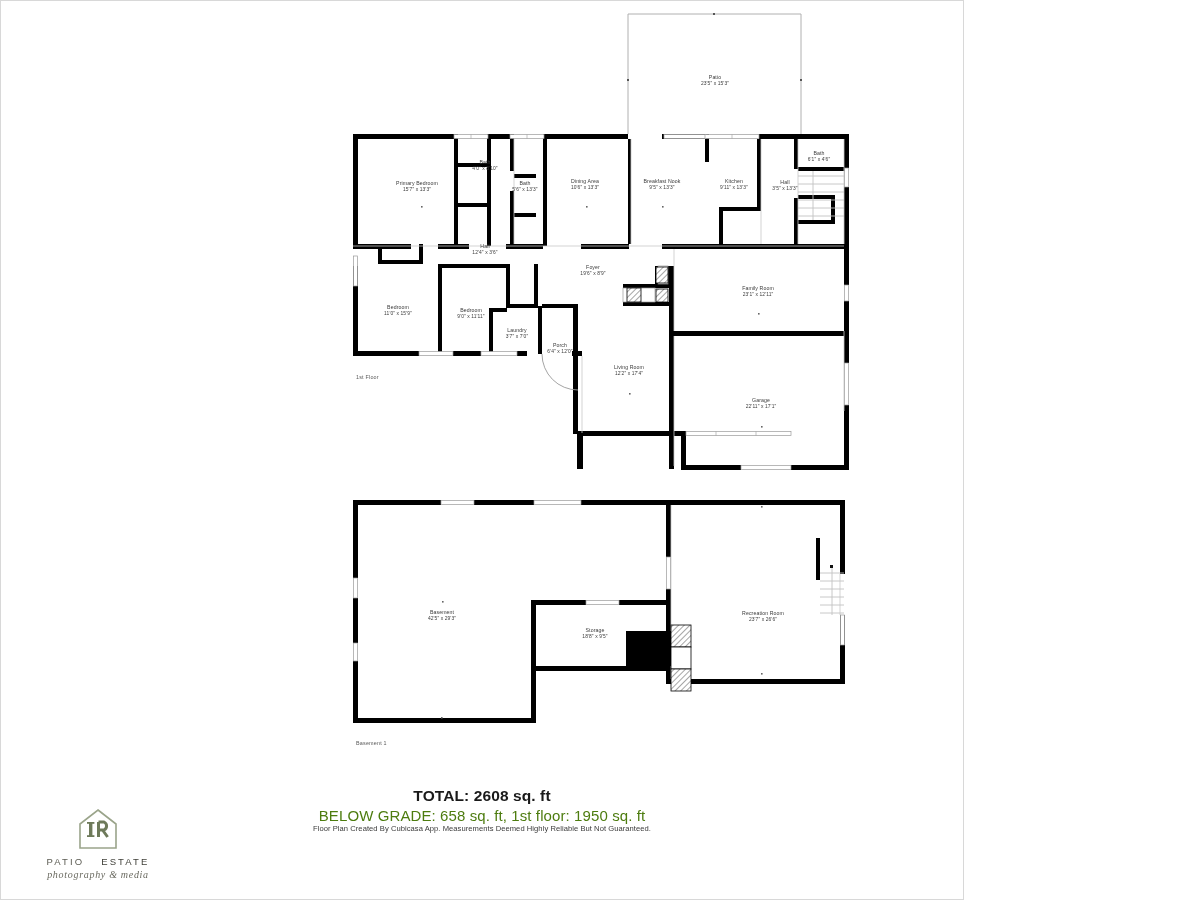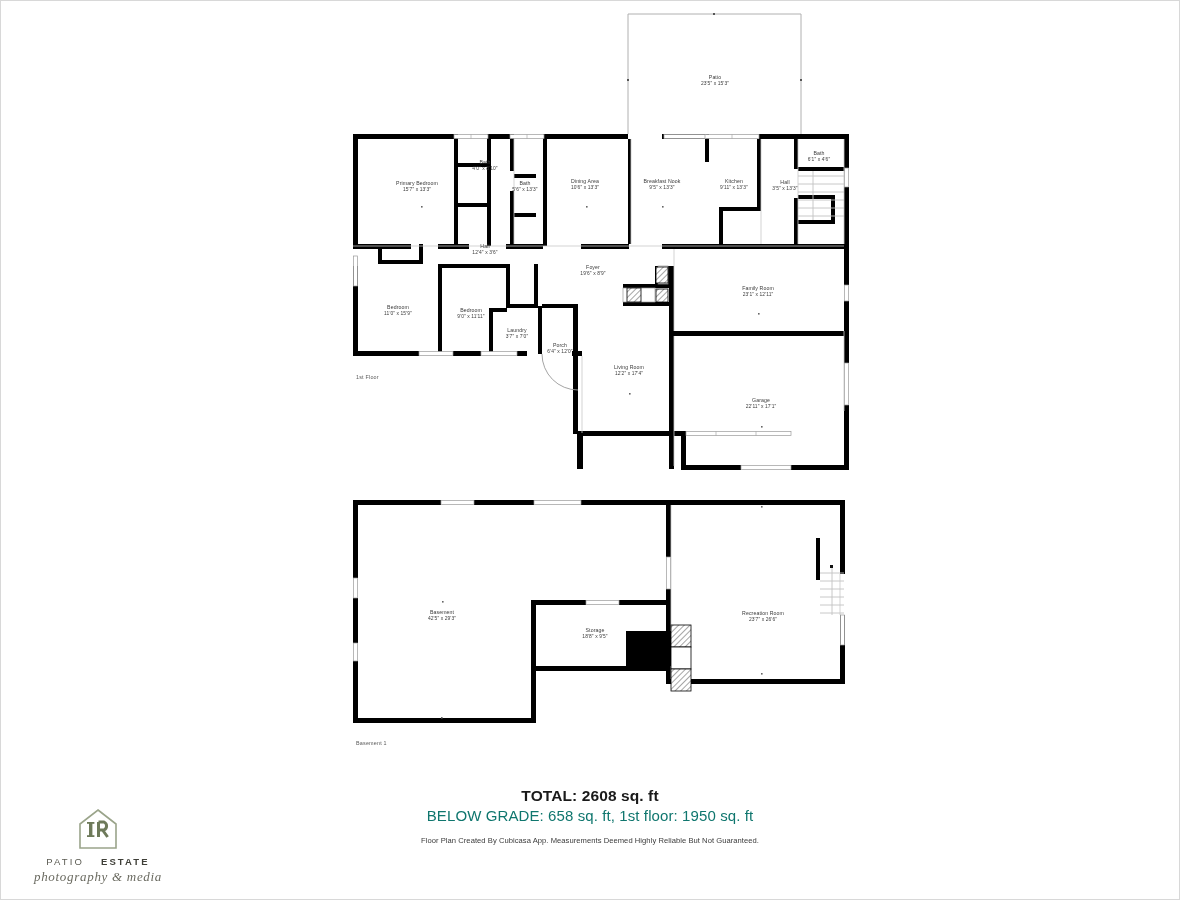--- a/index.html
+++ b/index.html
@@ -1,35 +1,35 @@
 <!DOCTYPE html>
 <html><head>
 <meta charset="utf-8">
 <style>
   html,body{margin:0;padding:0;background:#fff;}
   body{width:1200px;height:900px;overflow:hidden;
        font-family:"Liberation Sans",sans-serif;color:#231f20;}
-  #page{position:relative;width:1180px;height:900px;box-sizing:border-box;
+  #page{position:relative;width:964px;height:900px;box-sizing:border-box;
         border:1px solid #d8d8d8;background:#fff;}
   #plan{position:absolute;left:0;top:0;width:1200px;height:900px;}
   .lbl{position:absolute;text-align:center;line-height:1.25;
        color:#3a3a3a;white-space:nowrap;transform:translate(-50%,-50%);}
   .lbl .rm{font-size:5.2px;letter-spacing:.1px;}
   .lbl .dim{font-size:4.9px;letter-spacing:.1px;}
   .floorcap{position:absolute;font-size:5.4px;color:#5a5a5a;letter-spacing:.2px;}
   #footer{position:absolute;left:0;right:0;top:786px;text-align:center;}
   #footer .t1{font-size:15.5px;font-weight:bold;color:#1a1a1a;letter-spacing:.1px;}
-  #footer .t2,#footer .t3,#footer .t4{font-size:15px;color:#0f766e;letter-spacing:.1px;margin-top:2px;}
-  #footer .t5{font-size:7.6px;color:#3a3a3a;margin-top:12px;letter-spacing:.05px;}
+  #footer .t2,#footer .t3,#footer .t4{font-size:15px;color:#4d7c0f;letter-spacing:.1px;margin-top:2px;}
+  #footer .t5{font-size:7.6px;color:#3a3a3a;letter-spacing:.05px;}
   #logo{position:absolute;left:32px;top:806px;width:130px;text-align:center;}
   #logo .mark{display:block;margin:0 auto;}
   #logo .l1{font-size:9.5px;letter-spacing:2.1px;color:#5b5b52;margin-top:5px;}
-  #logo .l1 b{color:#3f3f38;font-weight:bold;padding-left:17px;}
+  #logo .l1 b{color:#3f3f38;font-weight:normal;padding-left:17px;}
   #logo .l2{font-family:"Liberation Serif",serif;font-style:italic;
-            font-size:13px;letter-spacing:.7px;color:#6a6a60;margin-top:2px;}
+            font-size:10px;letter-spacing:.7px;color:#6a6a60;margin-top:2px;}
 </style>
 </head>
 <body>
 
 <div id="page">
 
   <svg id="plan" viewBox="0 0 1200 900">
     <defs>
       <pattern id="hatch" patternUnits="userSpaceOnUse" width="4" height="4" patternTransform="rotate(45)">
         <rect width="4" height="4" fill="#fff"></rect>

